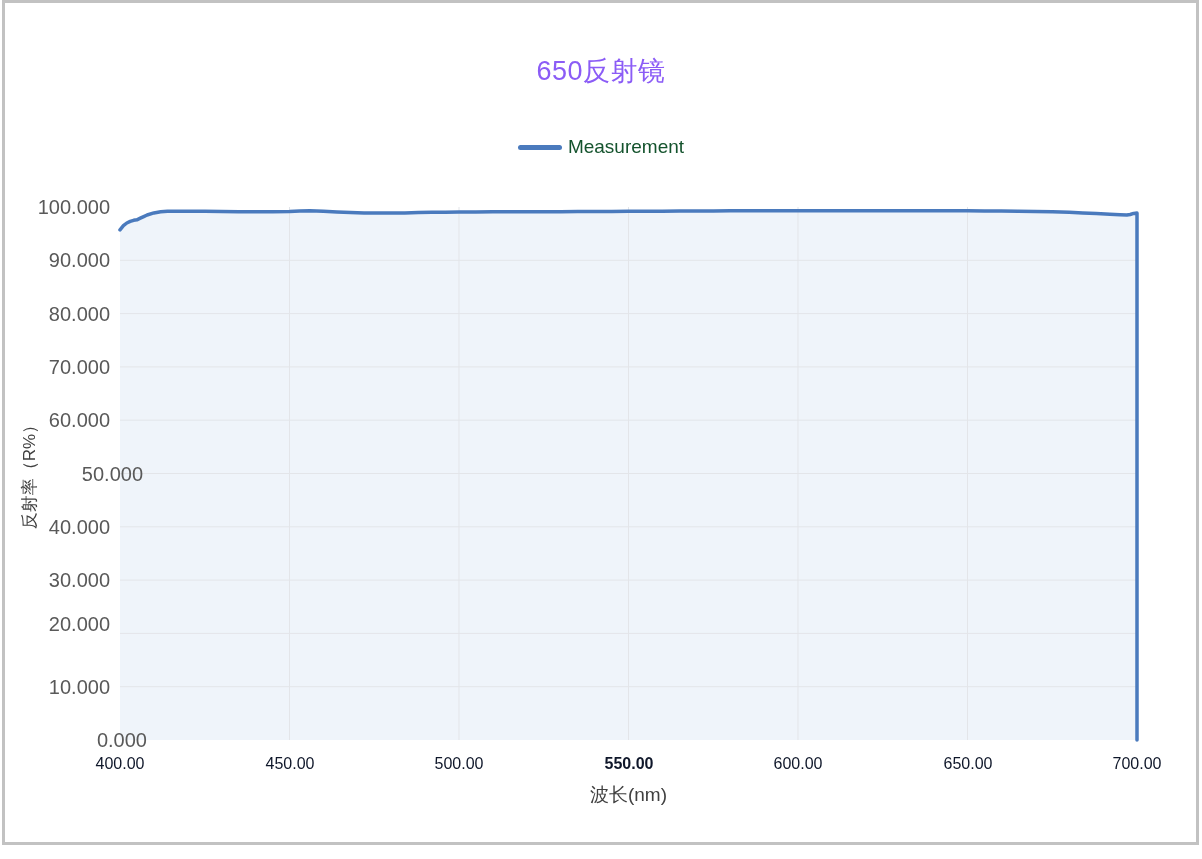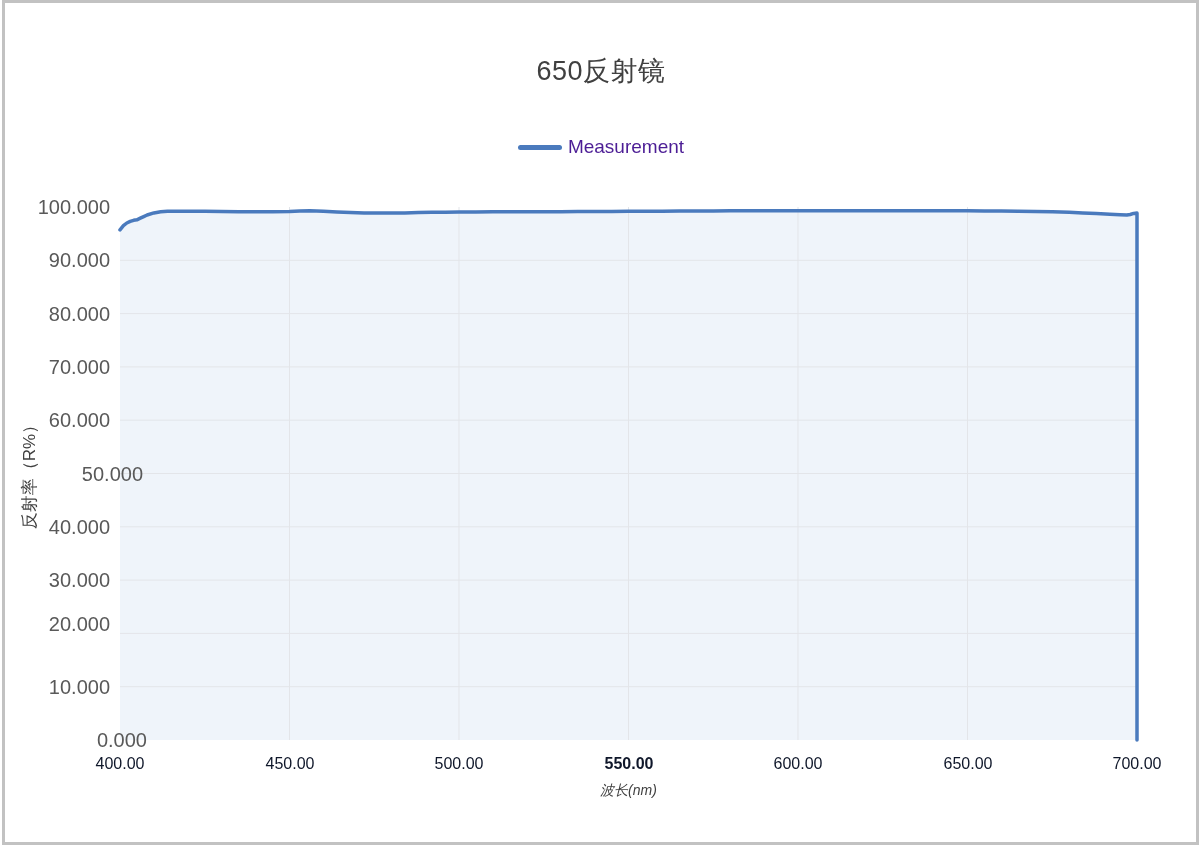--- a/index.html
+++ b/index.html
@@ -32,21 +32,21 @@
     width: 1202px;
     height: 859px;
   }
   #chart-title {
     position: absolute;
     top: 53px;
     left: 0;
     width: 1202px;
     text-align: center;
     font-size: 27px;
-    color: #404040;
+    color: #8b5cf6;
     letter-spacing: 0.5px;
   }
   #legend {
     position: absolute;
     top: 135px;
     left: 0;
     width: 1202px;
     height: 24px;
     display: flex;
     justify-content: center;
@@ -54,21 +54,21 @@
     gap: 6px;
   }
   .legend-line {
     display: inline-block;
     width: 44px;
     height: 5px;
     border-radius: 2.5px;
   }
   .legend-label {
     font-size: 19px;
-    color: #4c1d95;
+    color: #14532d;
   }
   .y-tick-label {
     position: absolute;
     left: 0;
     width: 110px;
     height: 20px;
     line-height: 20px;
     text-align: right;
     font-size: 20px;
     color: #595959;
@@ -82,23 +82,22 @@
     font-size: 16px;
     color: #0f172a;
     top: 754px;
   }
   #x-axis-title {
     position: absolute;
     top: 782px;
     left: 120px;
     width: 1017px;
     text-align: center;
-    font-size: 14px;
+    font-size: 19px;
     color: #404040;
-    font-style: italic;
   }
   #y-axis-title {
     position: absolute;
     left: 29px;
     top: 473px;
     transform: translate(-50%, -50%) rotate(-90deg);
     white-space: nowrap;
     font-size: 17px;
     color: #404040;
   }

